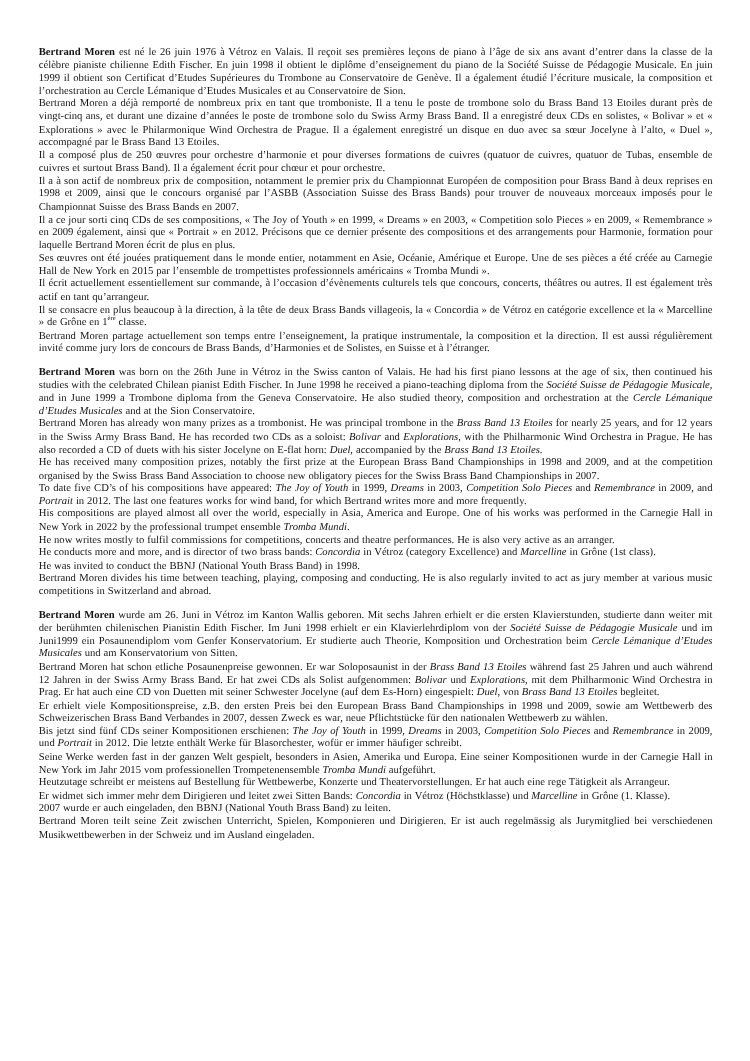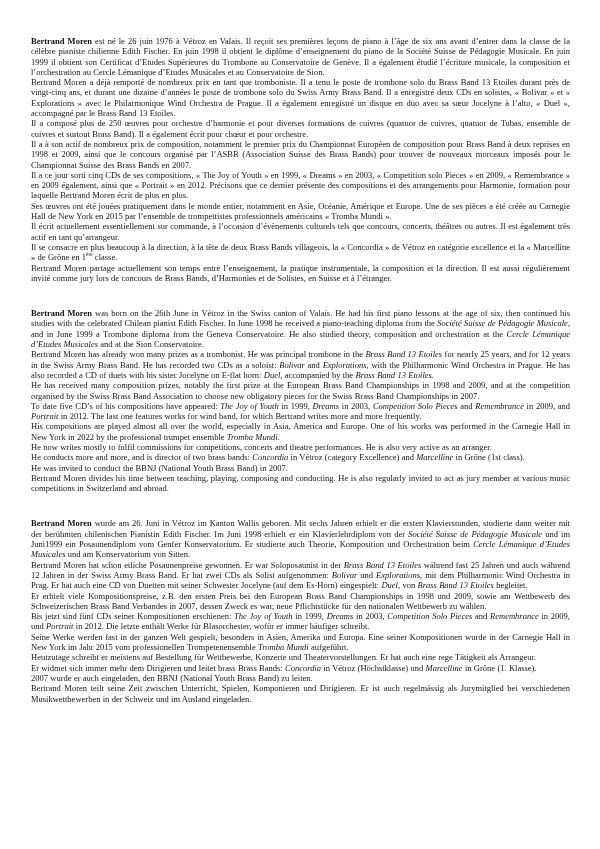--- a/index.html
+++ b/index.html
@@ -13,21 +13,21 @@
   }
   .page {
     box-sizing: border-box;
     width: 600px;
     height: 849px;
     padding: 36px 30px 24px 31px;
     background: #ffffff;
     overflow: hidden;
   }
   .bio { margin: 0; }
-  .bio + .bio { margin-top: 25px; }
+  .bio + .bio { margin-top: 9px; }
   .bio p {
     margin: 0;
     font-size: 8.5px;
     line-height: 10.3px;
     text-align: justify;
     word-spacing: 0.2px;
   }
   .seg-bold { font-weight: bold; }
   .seg-italic { font-style: italic; }
   .seg-sup {
@@ -52,27 +52,27 @@
       <p><span>Bertrand Moren partage actuellement son temps entre l’enseignement, la pratique instrumentale, la composition et la direction. Il est aussi régulièrement invité comme jury lors de concours de Brass Bands, d’Harmonies et de Solistes, en Suisse et à l’étranger.</span></p>
     </section>
   <section class="bio">
       <p><span class="seg-bold">Bertrand Moren</span><span> was born on the 26th June in Vétroz in the Swiss canton of Valais. He had his first piano lessons at the age of six, then continued his studies with the celebrated Chilean pianist Edith Fischer. In June 1998 he received a piano-teaching diploma from the </span><span class="seg-italic">Société Suisse de Pédagogie Musicale</span><span>, and in June 1999 a Trombone diploma from the Geneva Conservatoire. He also studied theory, composition and orchestration at the </span><span class="seg-italic">Cercle Lémanique d’Etudes Musicales</span><span> and at the Sion Conservatoire.</span></p>
       <p><span>Bertrand Moren has already won many prizes as a trombonist. He was principal trombone in the </span><span class="seg-italic">Brass Band 13 Etoiles</span><span> for nearly 25 years, and for 12 years in the Swiss Army Brass Band. He has recorded two CDs as a soloist: </span><span class="seg-italic">Bolivar</span><span> and </span><span class="seg-italic">Explorations</span><span>, with the Philharmonic Wind Orchestra in Prague. He has also recorded a CD of duets with his sister Jocelyne on E-flat horn: </span><span class="seg-italic">Duel</span><span>, accompanied by the </span><span class="seg-italic">Brass Band 13 Etoiles</span><span>.</span></p>
       <p><span>He has received many composition prizes, notably the first prize at the European Brass Band Championships in 1998 and 2009, and at the competition organised by the Swiss Brass Band Association to choose new obligatory pieces for the Swiss Brass Band Championships in 2007.</span></p>
       <p><span>To date five CD’s of his compositions have appeared: </span><span class="seg-italic">The Joy of Youth</span><span> in 1999, </span><span class="seg-italic">Dreams</span><span> in 2003, </span><span class="seg-italic">Competition Solo Pieces</span><span> and </span><span class="seg-italic">Remembrance</span><span> in 2009, and </span><span class="seg-italic">Portrait</span><span> in 2012. The last one features works for wind band, for which Bertrand writes more and more frequently.</span></p>
       <p><span>His compositions are played almost all over the world, especially in Asia, America and Europe. One of his works was performed in the Carnegie Hall in New York in 2022 by the professional trumpet ensemble </span><span class="seg-italic">Tromba Mundi</span><span>.</span></p>
       <p><span>He now writes mostly to fulfil commissions for competitions, concerts and theatre performances. He is also very active as an arranger.</span></p>
       <p><span>He conducts more and more, and is director of two brass bands: </span><span class="seg-italic">Concordia</span><span> in Vétroz (category Excellence) and </span><span class="seg-italic">Marcelline</span><span> in Grône (1st class).</span></p>
-      <p><span>He was invited to conduct the BBNJ (National Youth Brass Band) in 2007.</span></p>
+      <p><span>He was invited to conduct the BBNJ (National Youth Brass Band) in 1998.</span></p>
       <p><span>Bertrand Moren divides his time between teaching, playing, composing and conducting. He is also regularly invited to act as jury member at various music competitions in Switzerland and abroad.</span></p>
     </section>
   <section class="bio">
       <p><span class="seg-bold">Bertrand Moren</span><span> wurde am 26. Juni in Vétroz im Kanton Wallis geboren. Mit sechs Jahren erhielt er die ersten Klavierstunden, studierte dann weiter mit der berühmten chilenischen Pianistin Edith Fischer. Im Juni 1998 erhielt er ein Klavierlehrdiplom von der </span><span class="seg-italic">Société Suisse de Pédagogie Musicale</span><span> und im Juni1999 ein Posaunendiplom vom Genfer Konservatorium. Er studierte auch Theorie, Komposition und Orchestration beim </span><span class="seg-italic">Cercle Lémanique d’Etudes Musicales</span><span> und am Konservatorium von Sitten.</span></p>
       <p><span>Bertrand Moren hat schon etliche Posaunenpreise gewonnen. Er war Soloposaunist in der </span><span class="seg-italic">Brass Band 13 Etoiles</span><span> während fast 25 Jahren und auch während 12 Jahren in der Swiss Army Brass Band. Er hat zwei CDs als Solist aufgenommen: </span><span class="seg-italic">Bolivar</span><span> und </span><span class="seg-italic">Explorations</span><span>, mit dem Philharmonic Wind Orchestra in Prag. Er hat auch eine CD von Duetten mit seiner Schwester Jocelyne (auf dem Es-Horn) eingespielt: </span><span class="seg-italic">Duel</span><span>, von </span><span class="seg-italic">Brass Band 13 Etoiles</span><span> begleitet.</span></p>
       <p><span>Er erhielt viele Kompositionspreise, z.B. den ersten Preis bei den European Brass Band Championships in 1998 und 2009, sowie am Wettbewerb des Schweizerischen Brass Band Verbandes in 2007, dessen Zweck es war, neue Pflichtstücke für den nationalen Wettbewerb zu wählen.</span></p>
       <p><span>Bis jetzt sind fünf CDs seiner Kompositionen erschienen: </span><span class="seg-italic">The Joy of Youth</span><span> in 1999, </span><span class="seg-italic">Dreams</span><span> in 2003, </span><span class="seg-italic">Competition Solo Pieces</span><span> and </span><span class="seg-italic">Remembrance</span><span> in 2009, und </span><span class="seg-italic">Portrait</span><span> in 2012. Die letzte enthält Werke für Blasorchester, wofür er immer häufiger schreibt.</span></p>
       <p><span>Seine Werke werden fast in der ganzen Welt gespielt, besonders in Asien, Amerika und Europa. Eine seiner Kompositionen wurde in der Carnegie Hall in New York im Jahr 2015 vom professionellen Trompetenensemble </span><span class="seg-italic">Tromba Mundi</span><span> aufgeführt.</span></p>
       <p><span>Heutzutage schreibt er meistens auf Bestellung für Wettbewerbe, Konzerte und Theatervorstellungen. Er hat auch eine rege Tätigkeit als Arrangeur.</span></p>
-      <p><span>Er widmet sich immer mehr dem Dirigieren und leitet brass Brass Bands: </span><span class="seg-italic">Concordia</span><span> in Vétroz (Höchstklasse) und </span><span class="seg-italic">Marcelline</span><span> in Grône (1. Klasse).</span></p>
+      <p><span>Er widmet sich immer mehr dem Dirigieren und leitet zwei Sitten Bands: </span><span class="seg-italic">Concordia</span><span> in Vétroz (Höchstklasse) und </span><span class="seg-italic">Marcelline</span><span> in Grône (1. Klasse).</span></p>
       <p><span>2007 wurde er auch eingeladen, den BBNJ (National Youth Brass Band) zu leiten.</span></p>
       <p><span>Bertrand Moren teilt seine Zeit zwischen Unterricht, Spielen, Komponieren und Dirigieren. Er ist auch regelmässig als Jurymitglied bei verschiedenen Musikwettbewerben in der Schweiz und im Ausland eingeladen.</span></p>
     </section>
 </div>
 
 </body></html>

